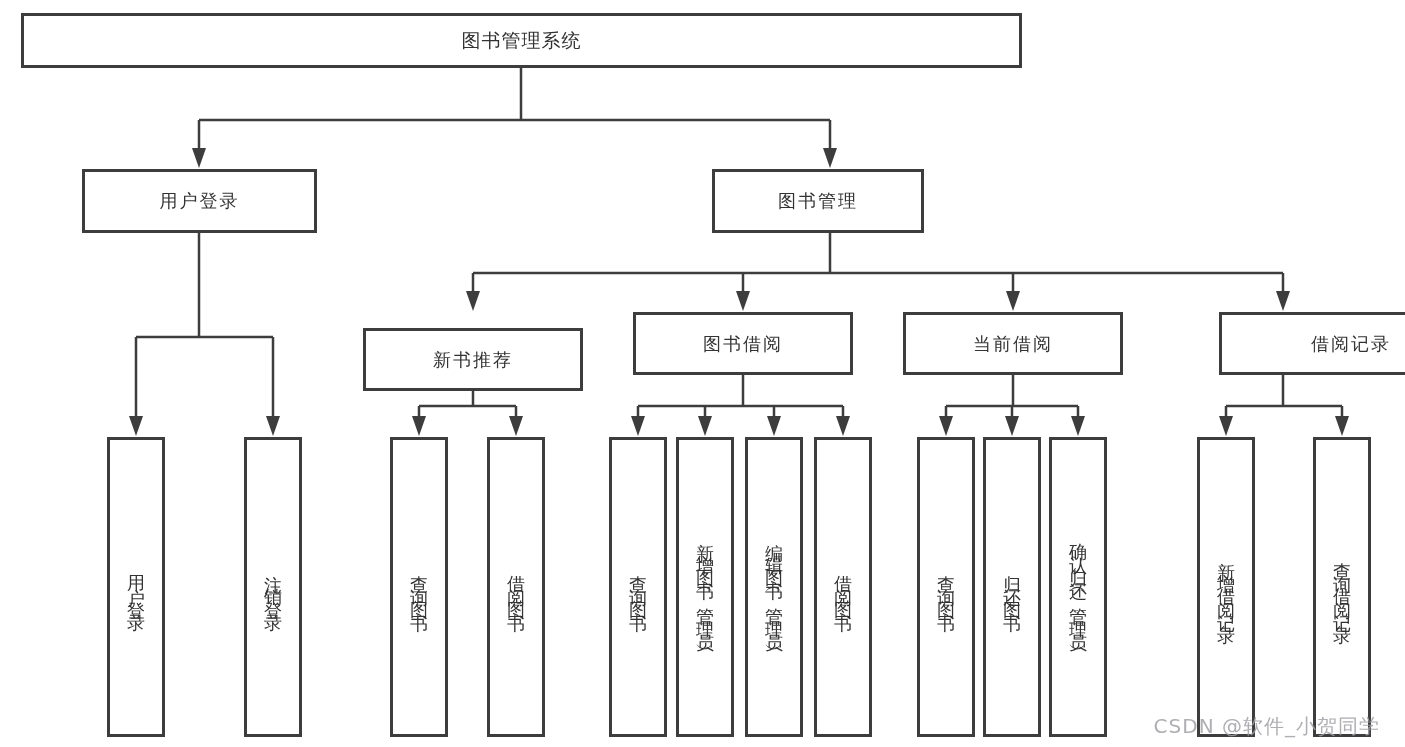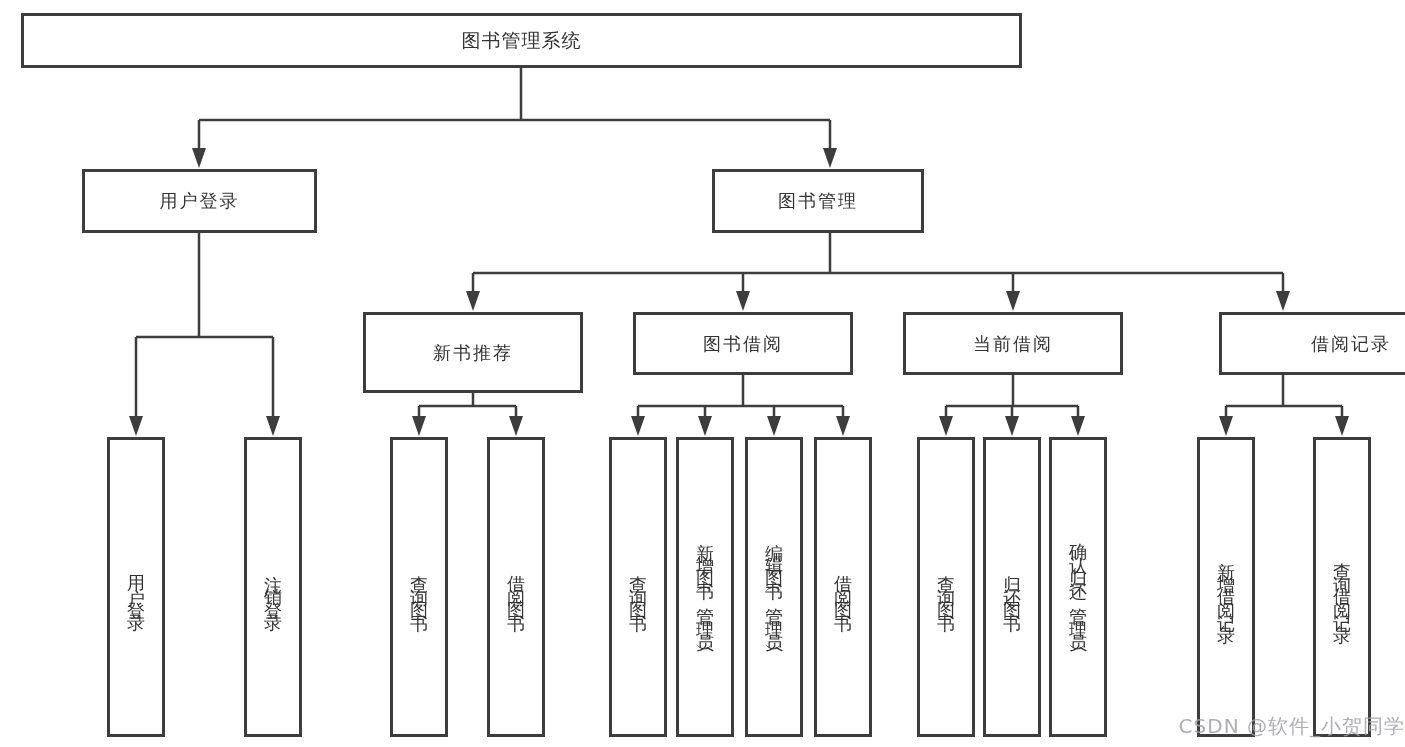--- a/index.html
+++ b/index.html
@@ -34,21 +34,21 @@
   }
   .node.root span{font-size:19px;letter-spacing:1px;}
   .node.v span{
     writing-mode:vertical-rl;
     font-size:18px;
     letter-spacing:13px;
     line-height:1;
   }
   .watermark{
     position:absolute;
-    right:0;bottom:7px;
+    right:25px;bottom:7px;
     font-size:20px;
     color:var(--wm);
     opacity:.85;
     letter-spacing:1px;
     white-space:nowrap;
     margin-left:34px;
   }
 </style>
 </head>
 <body>
@@ -109,21 +109,21 @@
     <span>图书管理系统</span>
   </div>
 
   <div class="node h" style="left:82px;top:169px;width:235px;height:64px">
     <span>用户登录</span>
   </div>
   <div class="node h" style="left:712px;top:169px;width:212px;height:64px">
     <span>图书管理</span>
   </div>
 
-  <div class="node h" style="left:363px;top:312px;width:220px;height:81px">
+  <div class="node h" style="left:363px;top:328px;width:220px;height:63px">
     <span>新书推荐</span>
   </div>
   <div class="node h" style="left:903px;top:312px;width:220px;height:63px">
     <span>当前借阅</span>
   </div>
   <div class="node h" style="left:633px;top:312px;width:220px;height:63px">
     <span>图书借阅</span>
   </div>
   <div class="node h" style="left:1219px;top:312px;width:264px;height:63px">
     <span>借阅记录</span>

